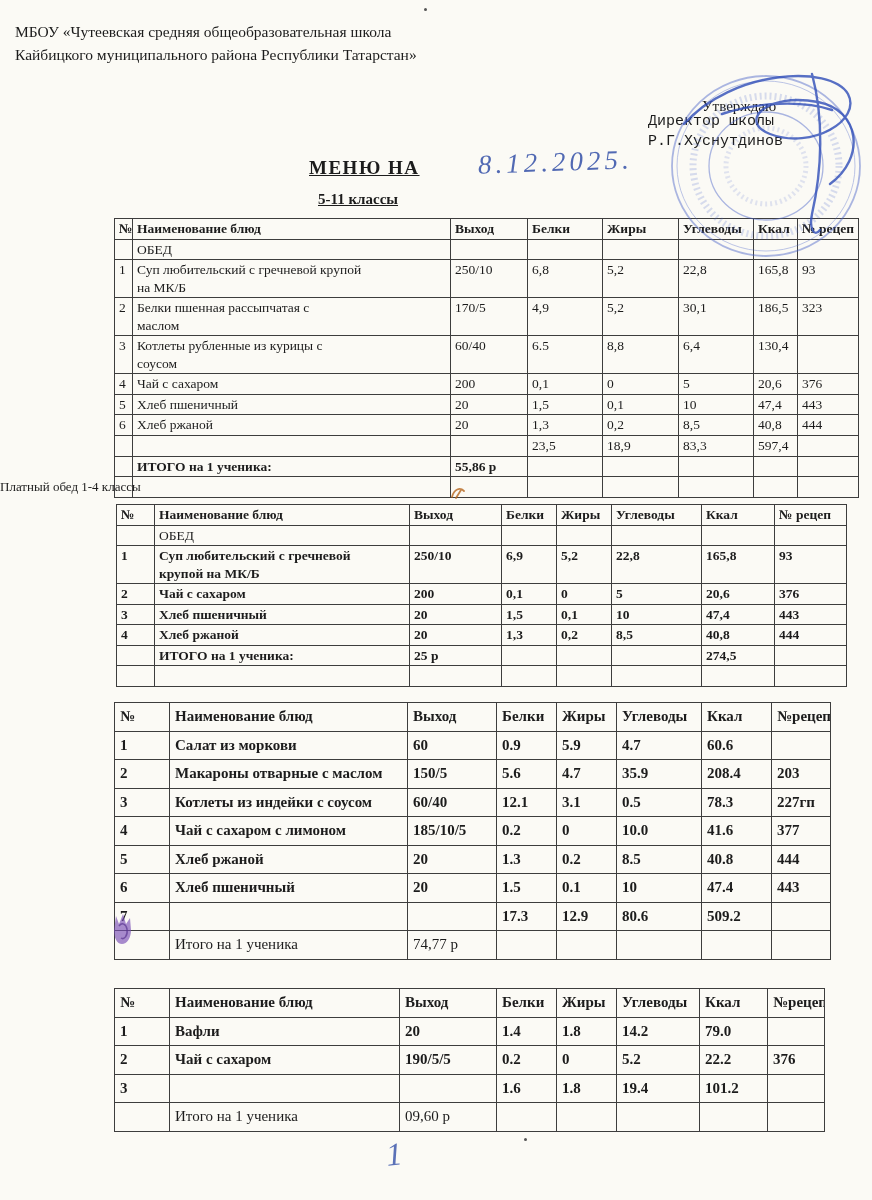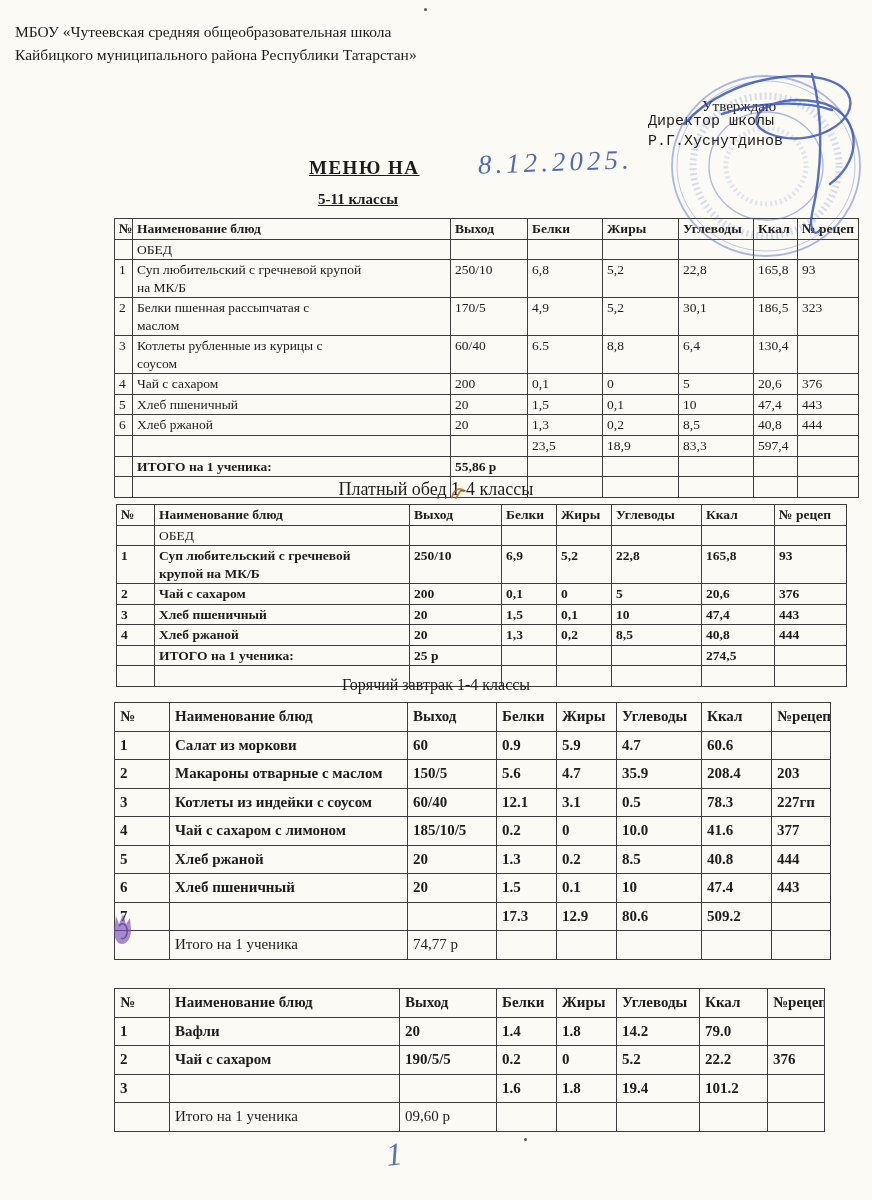--- a/index.html
+++ b/index.html
@@ -20,21 +20,21 @@
   .director { position:absolute; top:112px; left:648px; font-size:15px; line-height:1.35; z-index:1;font-family:Liberation Mono, monospace; }
   .stamp { position:absolute; top:62px; left:662px; z-index:2; pointer-events:none; }
   .menu-line { position:absolute; top:157px; left:309px; font-size:19px; font-weight:bold; letter-spacing:1.5px; }
   .menu-label { text-decoration:underline; }
   .menu-date {
     position:absolute; top:147px; left:478px; font-size:27px;
     color:#3450a8; font-style:italic; letter-spacing:4px;
     transform:rotate(-2deg); opacity:.85; z-index:2;
   }
   .section-5-11 { position:absolute; top:191px; left:318px; font-size:15px; font-weight:bold; text-decoration:underline; }
-  .section-title-2 { position:absolute; top:479px; left:0; width:100%; text-align:center; font-size:18px; }
+  .section-title-2 { position:absolute; top:479px; left:0; width:100%; text-align:left; font-size:13px; }
   .section-title-3 { position:absolute; top:676px; left:0; width:100%; text-align:center; font-size:16px; }
 
   table { border-collapse:collapse; table-layout:fixed; background:transparent; }
   th, td {
     border:1px solid #3d3d3d;
     padding:1px 4px;
     font-size:13.5px;
     text-align:left; vertical-align:top;
     line-height:1.3; overflow:hidden;
     white-space:pre-line;
@@ -324,21 +324,20 @@
           <td></td>
           <td></td>
           <td></td>
           <td></td>
           <td></td>
           <td></td>
         </tr>
       </tbody>
     </table>
 
-  <div class="section-title-3">Горячий завтрак 1-4 классы</div>
 
   <table class="t3">
       <colgroup>
         <col style="width: 55px;">
         <col style="width: 238px;">
         <col style="width: 89px;">
         <col style="width: 60px;">
         <col style="width: 60px;">
         <col style="width: 85px;">
         <col style="width: 70px;">

